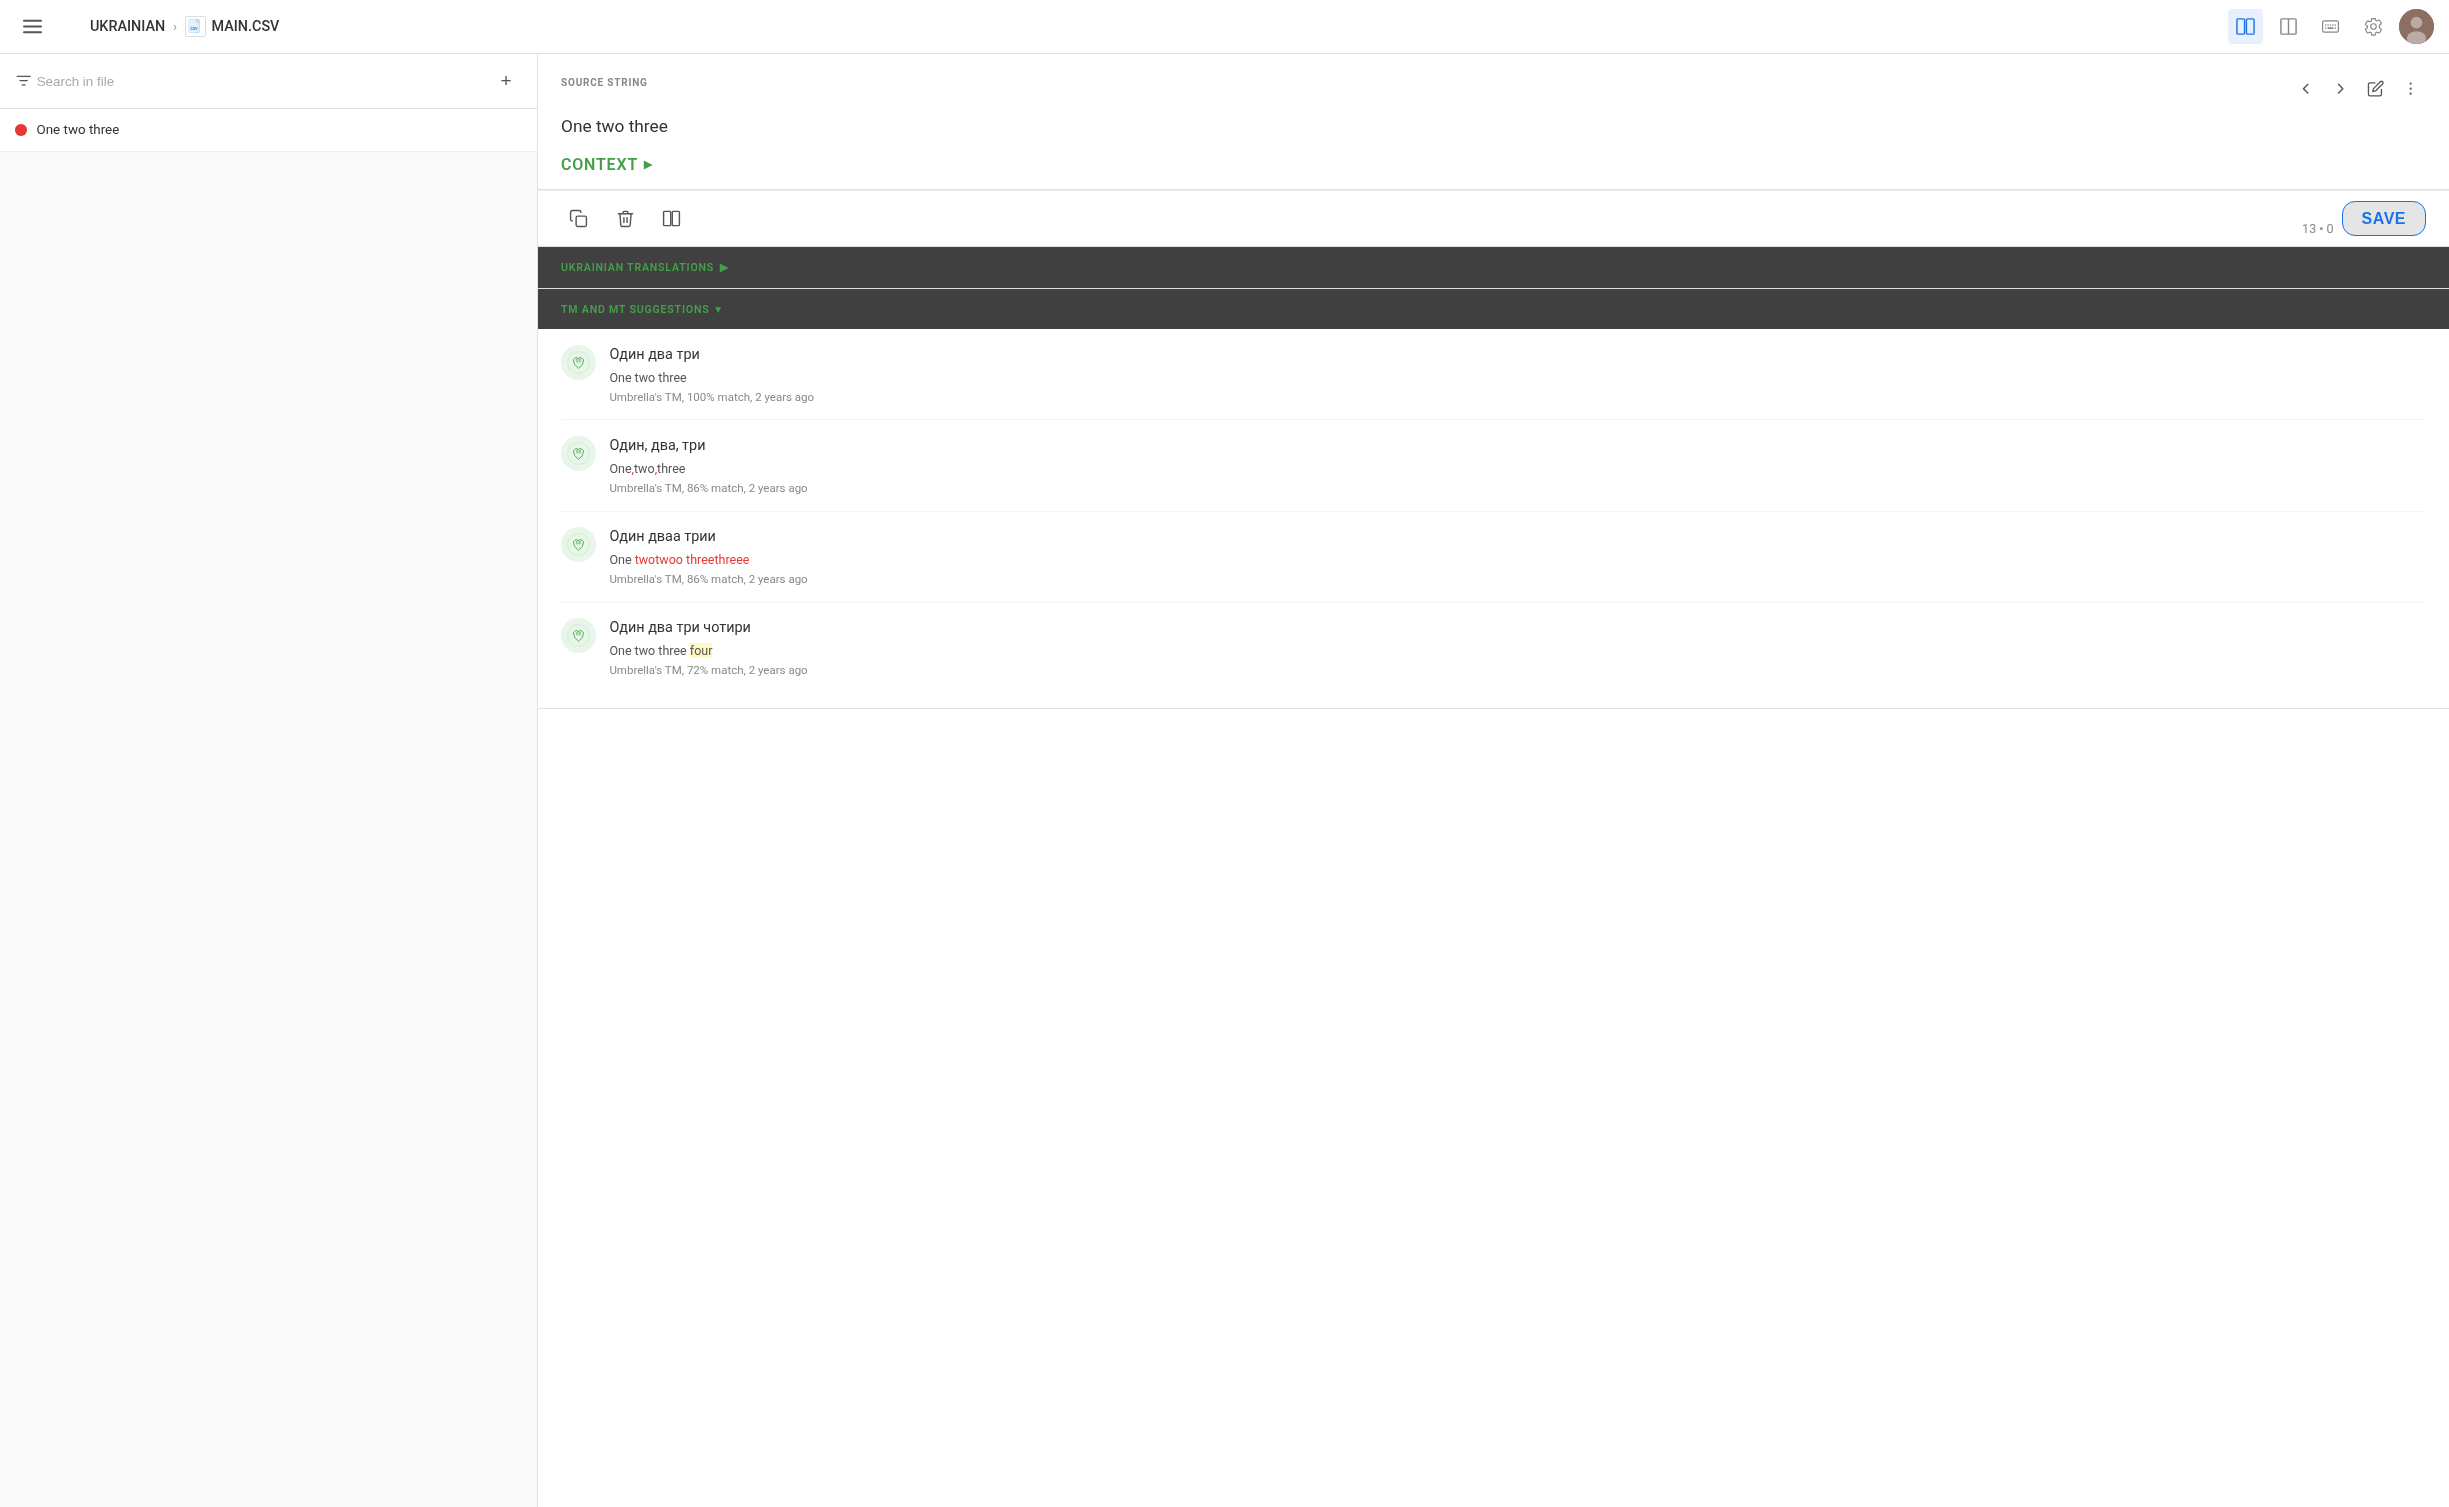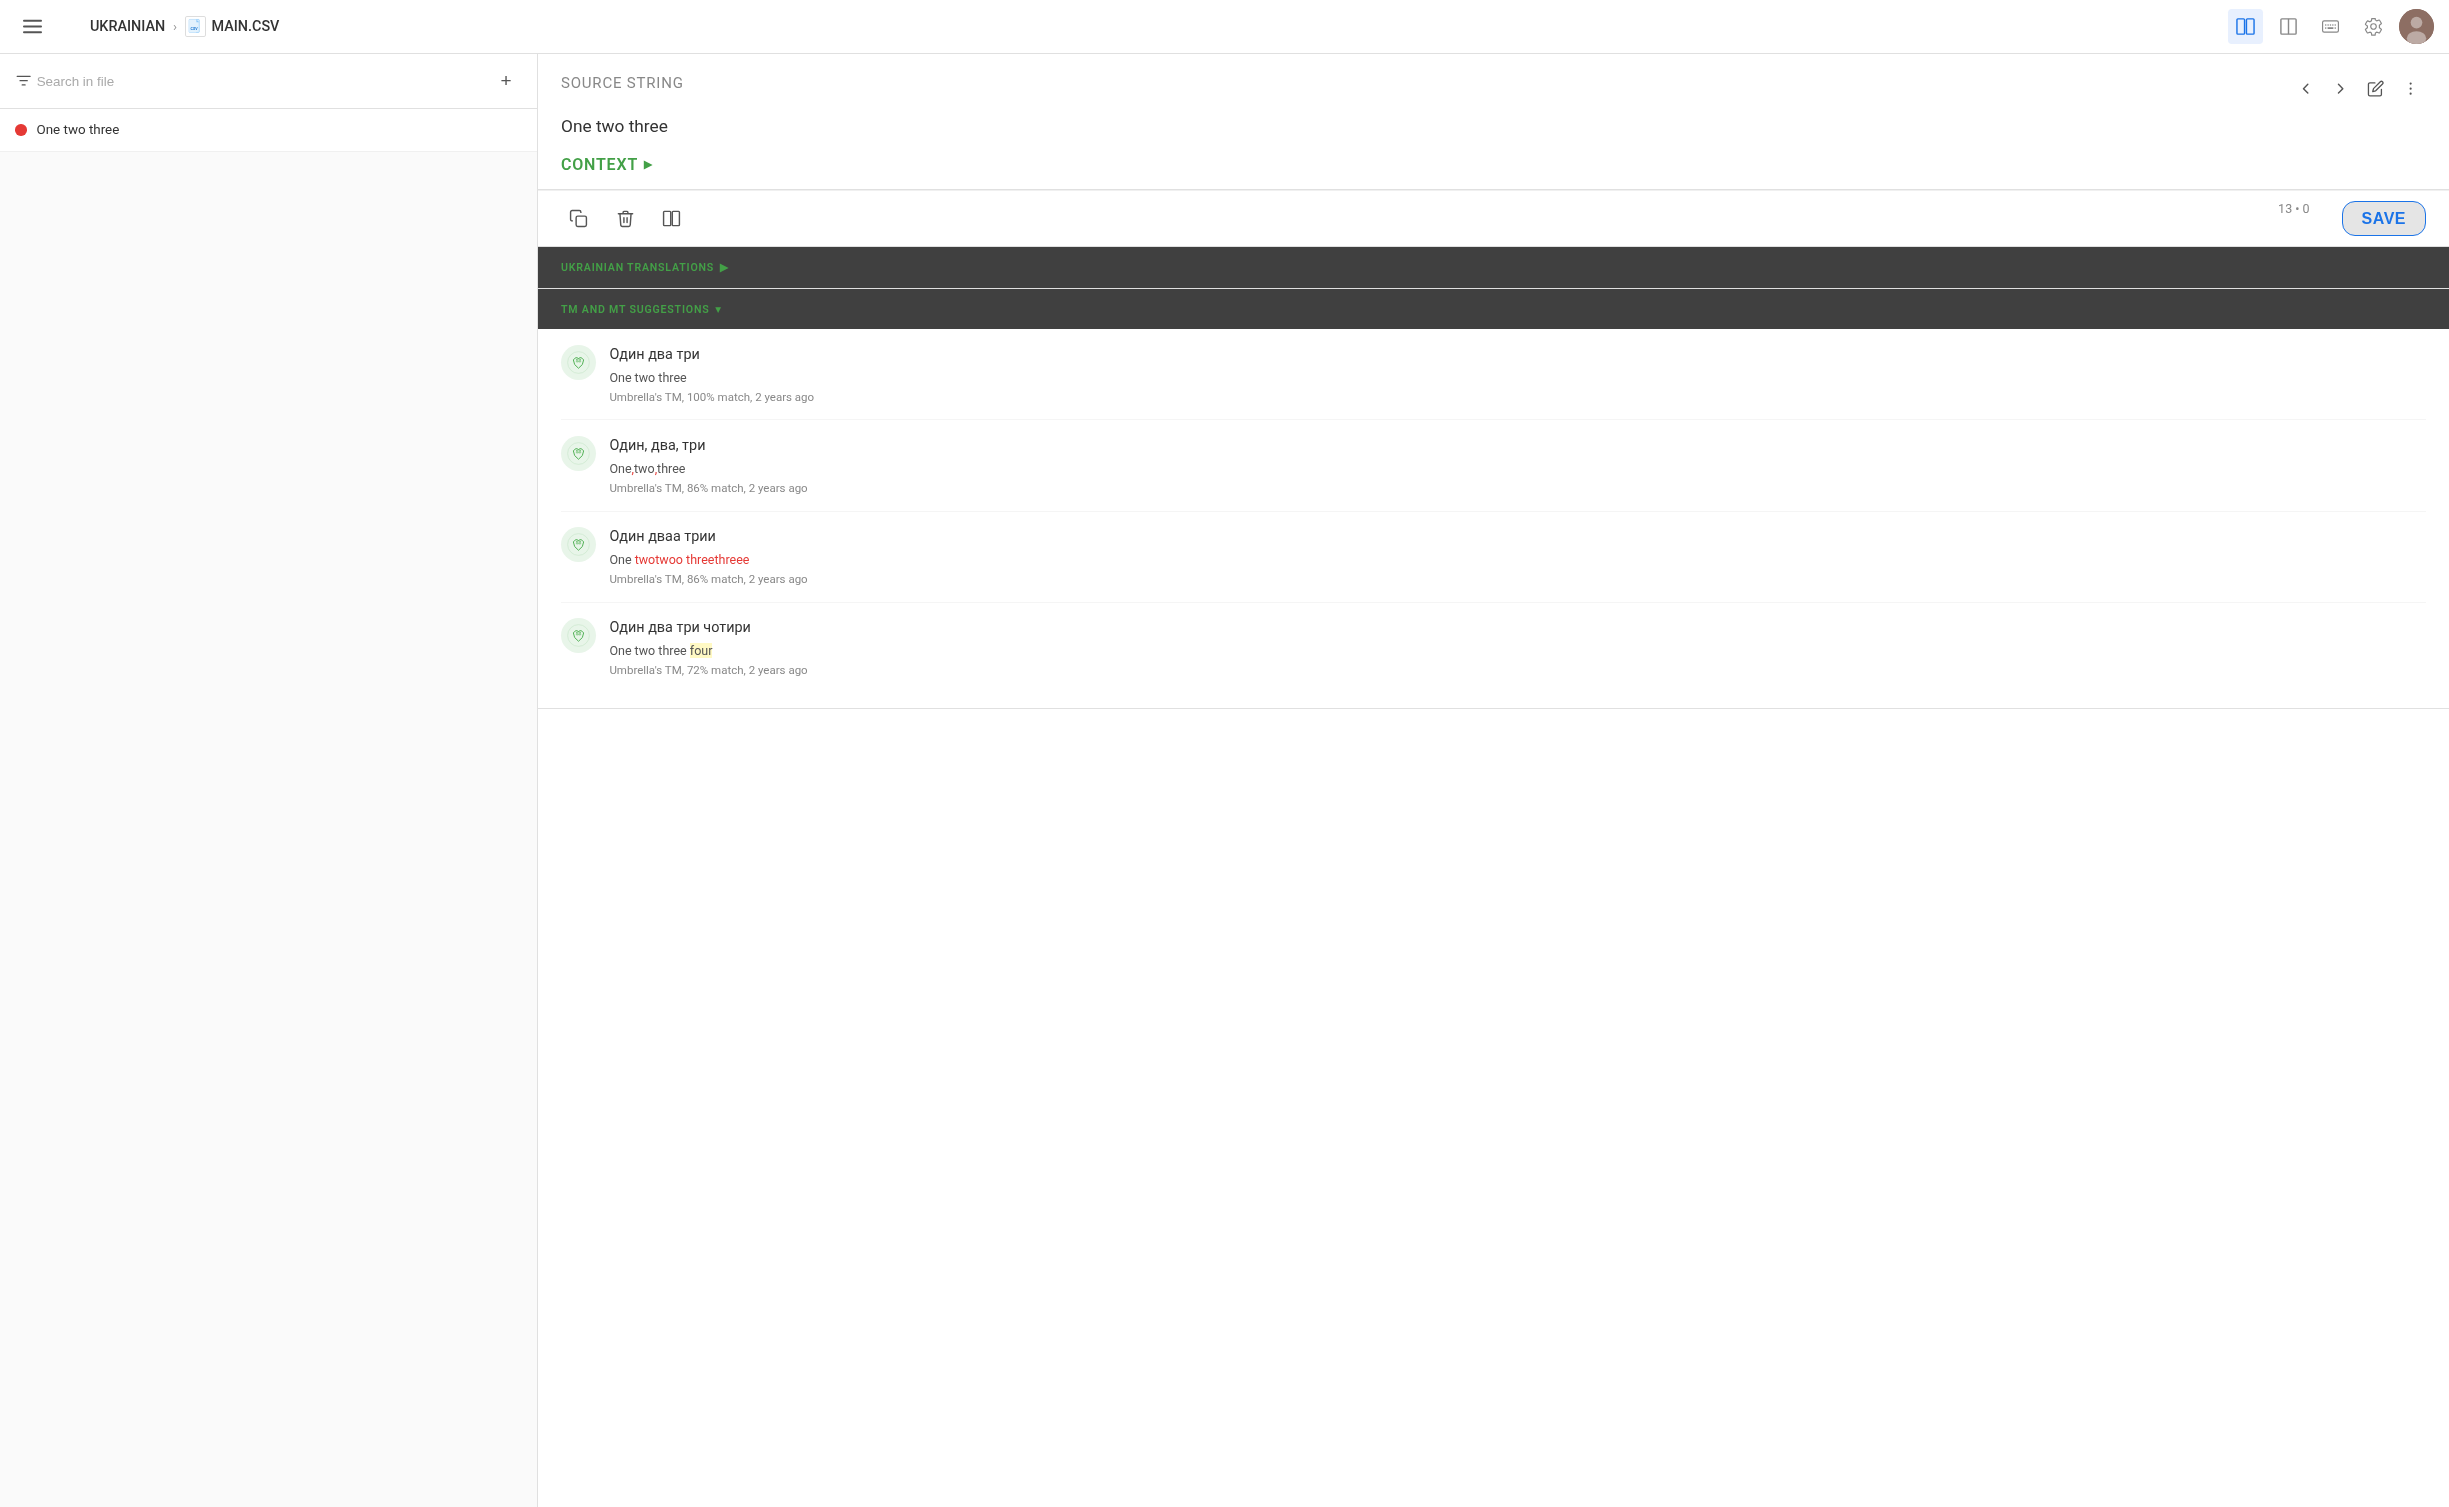--- a/index.html
+++ b/index.html
@@ -159,22 +159,22 @@
       display: flex;
       flex-direction: column;
     }
 
     
     .source-section {
       padding: 19px 23px 15.4px;
       border-bottom: 1px solid #e0e0e0;
     }
     .section-label {
-      font-size: 15px;
-      font-weight: 400;
+      font-size: 10px;
+      font-weight: 700;
       color: #888;
       letter-spacing: 0.8px;
       text-transform: uppercase;
       margin-bottom: 11.5px;
     }
     .source-header {
       display: flex;
       align-items: center;
       justify-content: space-between;
       margin-bottom: 9.6px;
@@ -229,21 +229,21 @@
       font-family: inherit;
     }
     .editor-toolbar {
       display: flex;
       align-items: center;
       justify-content: space-between;
       padding: 9.6px 23px;
       border-top: 1px solid #f0f0f0;
     }
     .toolbar-left { display: flex; align-items: center; gap: 11.5px; }
-    .toolbar-right { display: flex; align-items: flex-start; gap: 32px; }
+    .toolbar-right { display: flex; align-items: flex-end; gap: 8px; }
     .tool-btn {
       width: 35px;
       height: 35px;
       border: none;
       background: transparent;
       cursor: pointer;
       display: flex;
       align-items: center;
       justify-content: center;
       color: #555;

